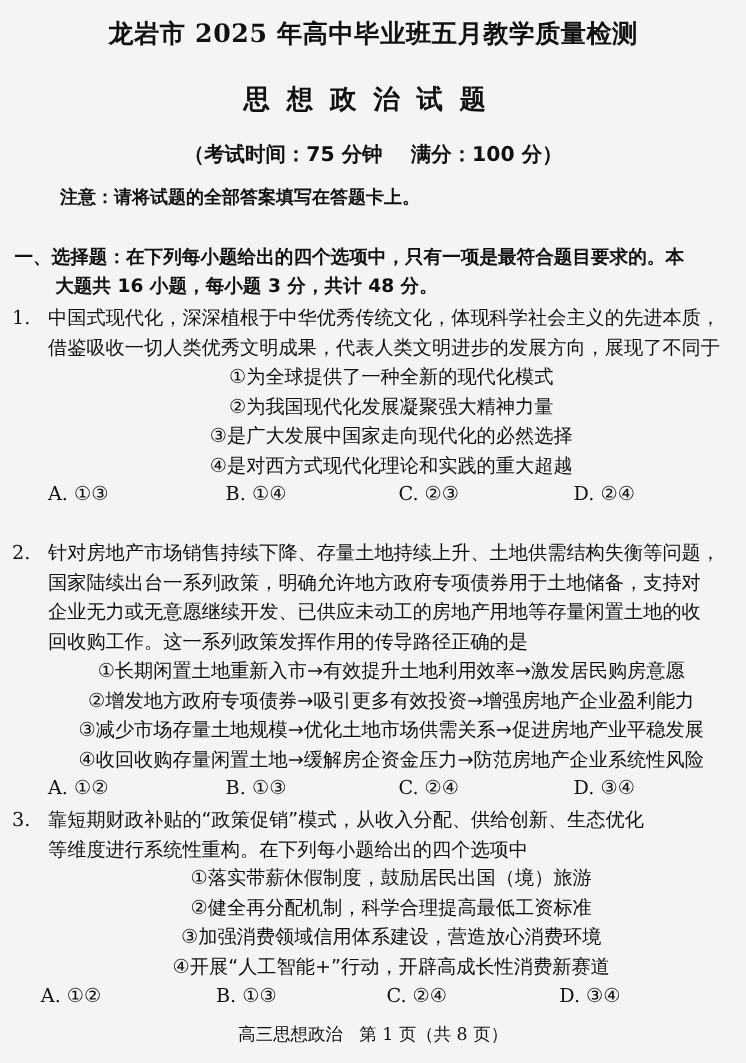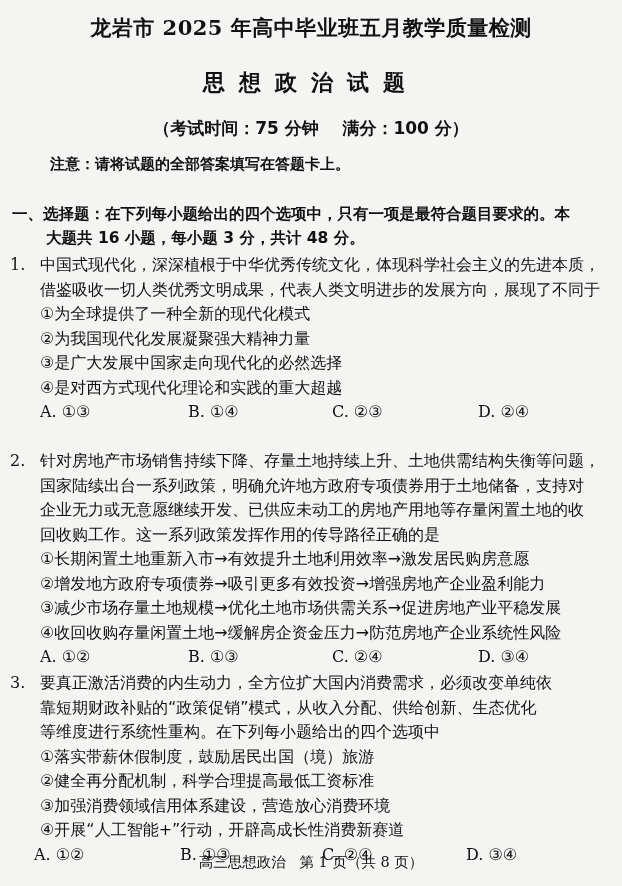--- a/index.html
+++ b/index.html
@@ -36,21 +36,21 @@
     font-family: "DejaVu Sans", sans-serif;
   }
   .section .l2 { padding-left: 34px; display:block; }
   .q {
     position: absolute; left: 10px; width: 602px;
     font-size: 16px; line-height: 24.5px;
     font-family: "DejaVu Sans", sans-serif;
   }
   .q .num { position: absolute; left: 0; top: 0; font-family: "DejaVu Serif", serif; }
   .q .line { display: block; padding-left: 30px; white-space: nowrap; }
-  .q .opt { display: block; padding-left: 30px; white-space: nowrap; }
+  .q .opt { display: block; padding-left: 30px; white-space: nowrap; text-align: center; }
   .answers { display: block; position: relative; height: 24.5px; }
   .answers span { position: absolute; top: 0; white-space: nowrap; font-family: "DejaVu Serif", serif; }
   .footer {
     position: absolute; left: 0; width: 622px; top: 853px;
     text-align: center; font-size: 14.5px; font-family: "DejaVu Serif", serif; white-space: pre;
   }
 </style>
 </head>
 <body>
 
@@ -95,21 +95,20 @@
     <div class="answers">
       <span style="left:30px;">A. ①②</span>
       <span style="left:178px;">B. ①③</span>
       <span style="left:322px;">C. ②④</span>
       <span style="left:468px;">D. ③④</span>
     </div>
   </div>
 
   <div class="q" style="top:671px;">
     <span class="num">3.</span>
-    <span class="line">要真正激活消费的内生动力，全方位扩大国内消费需求，必须改变单纯依</span>
     <span class="line">靠短期财政补贴的“政策促销”模式，从收入分配、供给创新、生态优化</span>
     <span class="line">等维度进行系统性重构。在下列每小题给出的四个选项中</span>
     <span class="opt">①落实带薪休假制度，鼓励居民出国（境）旅游</span>
     <span class="opt">②健全再分配机制，科学合理提高最低工资标准</span>
     <span class="opt">③加强消费领域信用体系建设，营造放心消费环境</span>
     <span class="opt">④开展“人工智能+”行动，开辟高成长性消费新赛道</span>
     <div class="answers">
       <span style="left:24px;">A. ①②</span>
       <span style="left:170px;">B. ①③</span>
       <span style="left:312px;">C. ②④</span>

